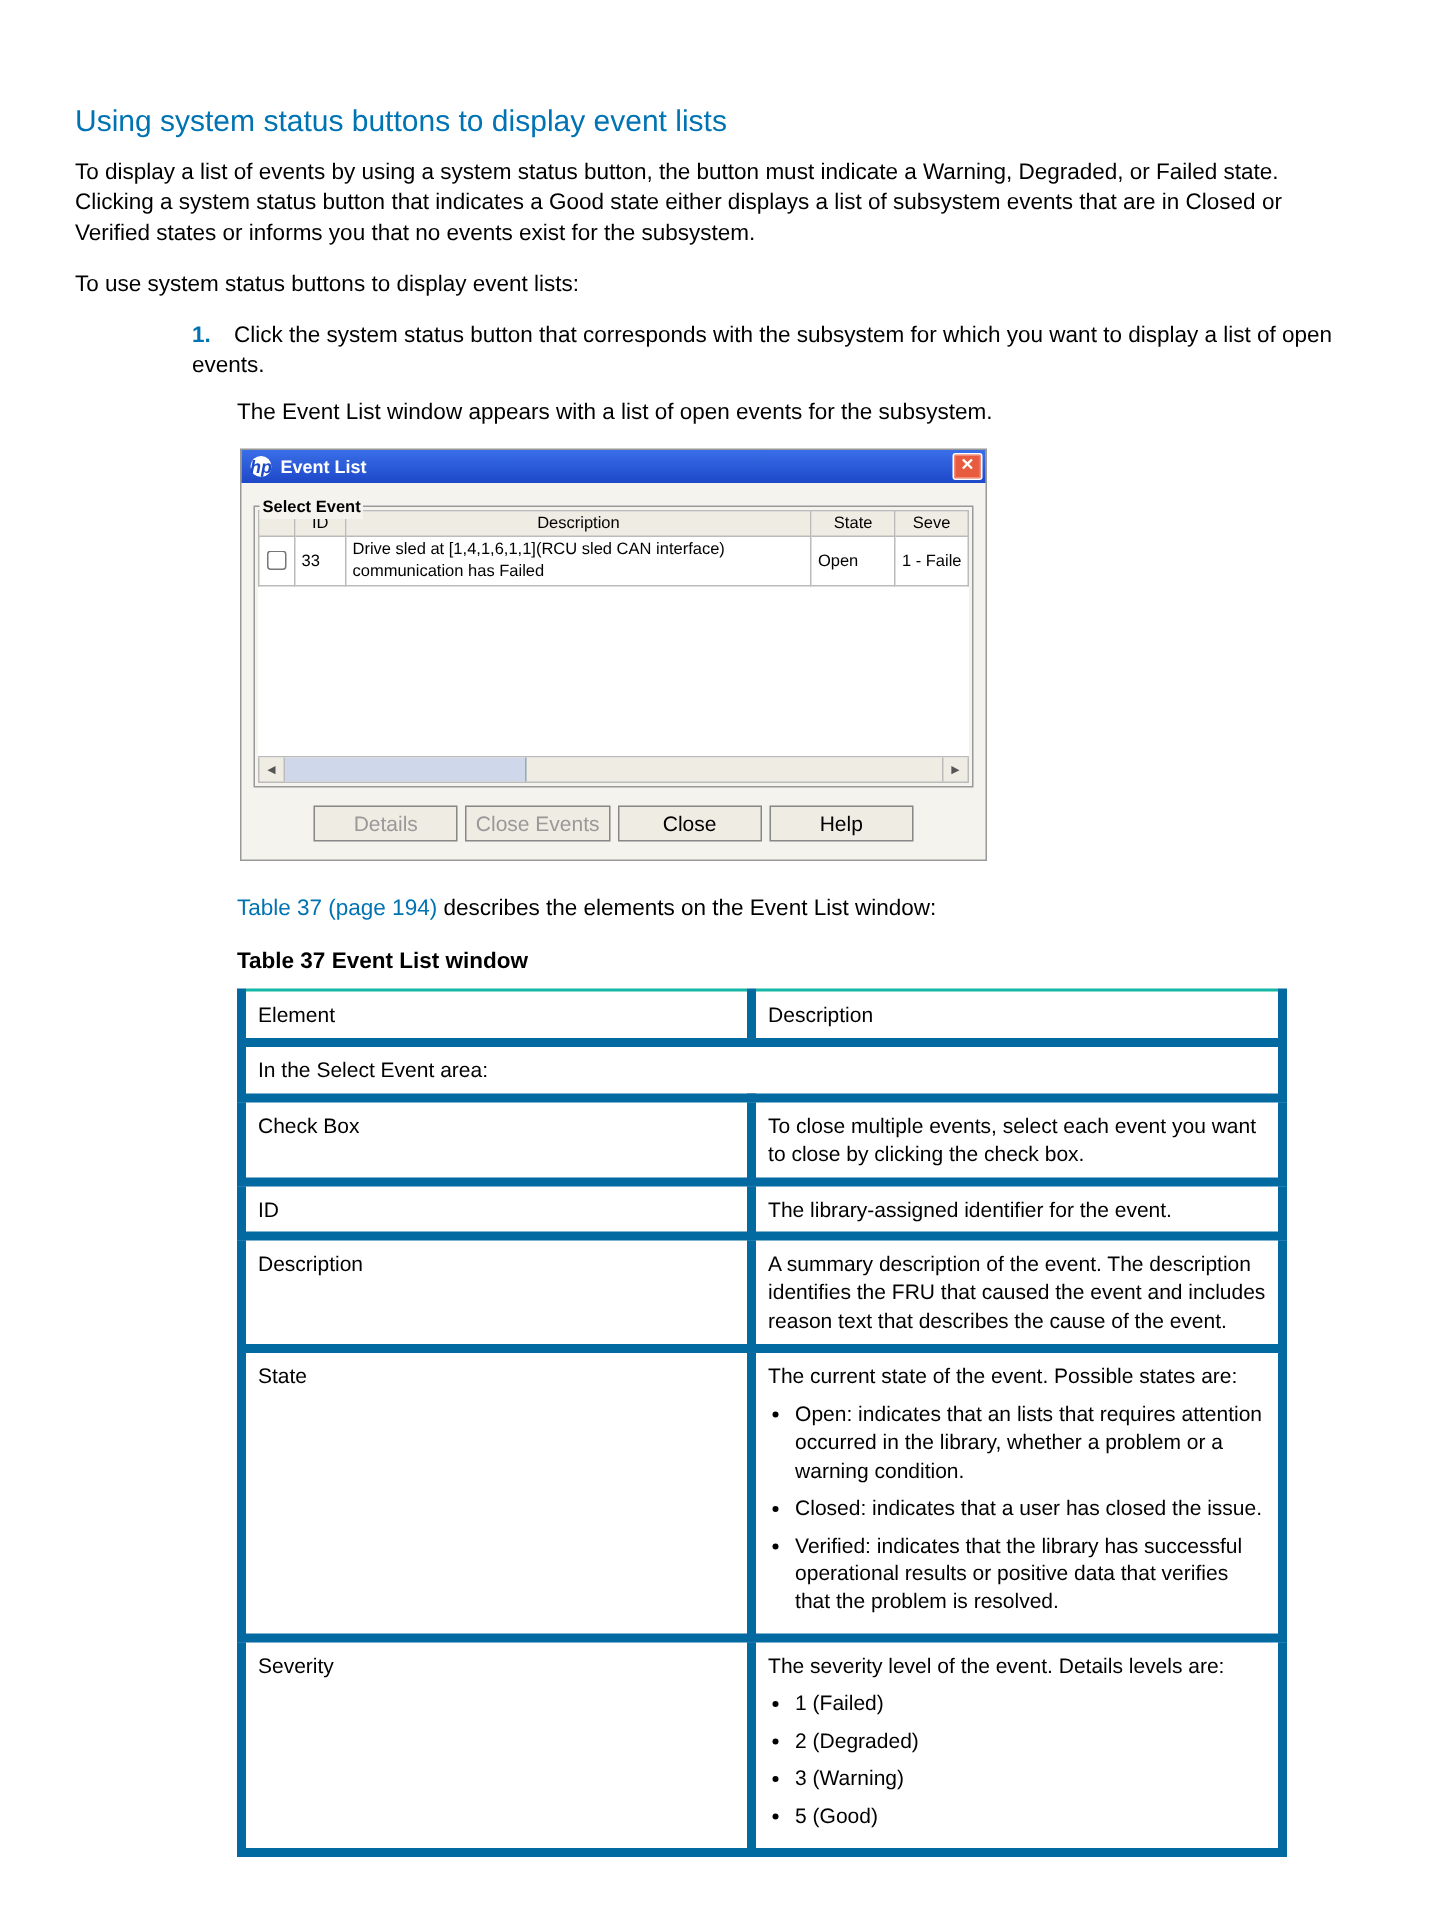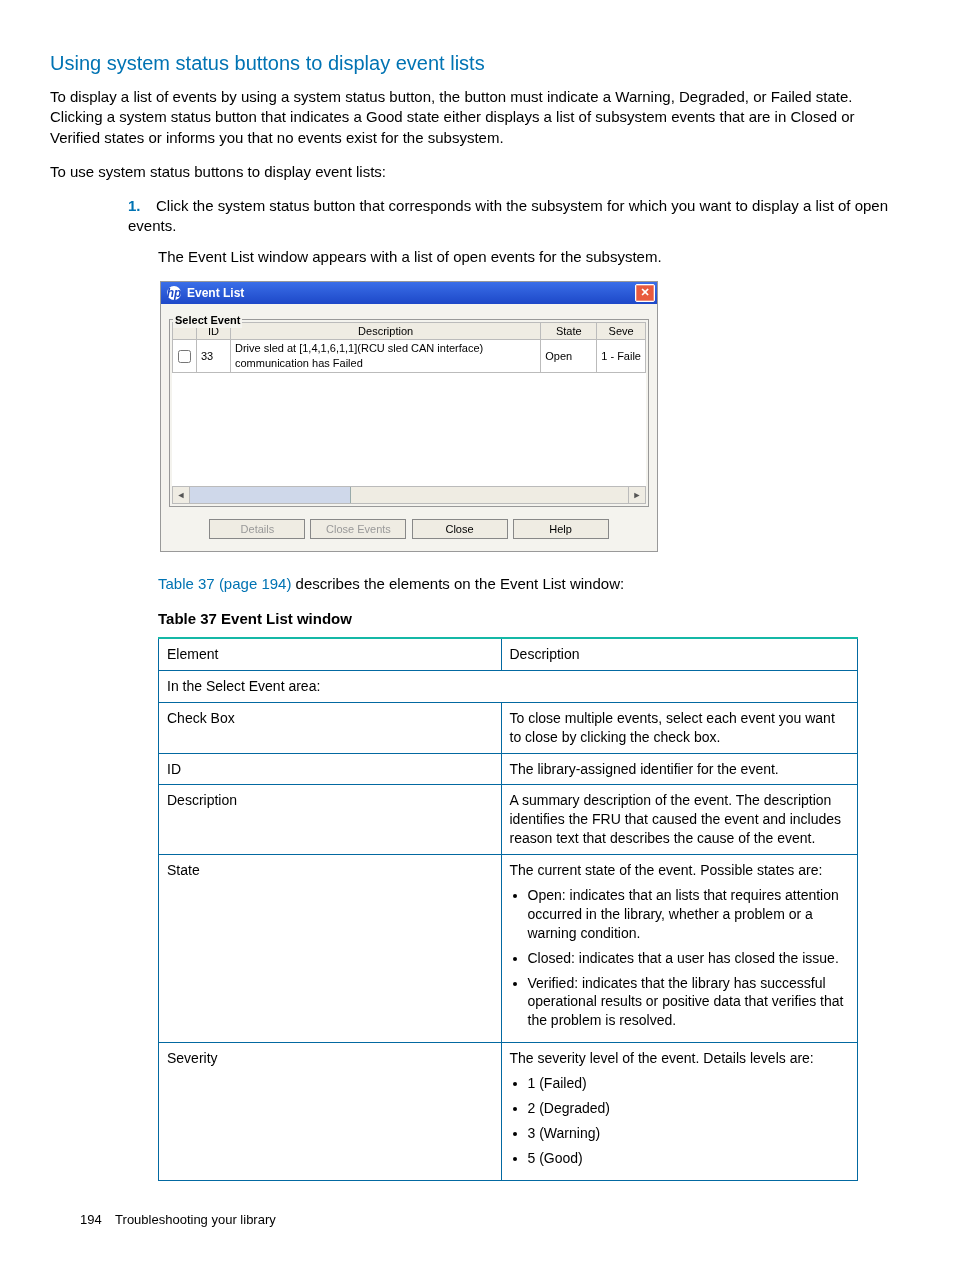--- a/index.html
+++ b/index.html
@@ -11,20 +11,21 @@
     line-height: 1.35;
     width: 954px;
     box-sizing: border-box;
   }
   .section-heading {
     color: #0073b3;
     font-size: 20px;
     font-weight: normal;
     margin-bottom: 10px;
     font-stretch: semi-condensed;
+    margin-top: 18px;
   }
   .body-indent {
     margin-left: 78px;
   }
   .para {
     margin: 6px 0 14px 0;
   }
   b { font-weight: normal; }
   .ol-num {
     color: #0073b3;
@@ -45,21 +46,21 @@
     font-size: 15px;
     margin-top: 14px;
     margin-bottom: 8px;
   }
   table.doc-table {
     border-collapse: collapse;
     width: 700px;
     font-size: 14px;
   }
   table.doc-table th, table.doc-table td {
-    border: 1px solid #0369a1;
+    border: 6px solid #0369a1;
     padding: 6px 8px;
     vertical-align: top;
     text-align: left;
     font-weight: normal;
   }
   table.doc-table th.top {
     border-top: 2px solid #14b8a6;
   }
   table.doc-table ul {
     margin: 6px 0 2px 0;
@@ -137,21 +138,21 @@
     width:16px; border-right:1px solid #bbb; display:flex; align-items:center; justify-content:center;
     color:#555; font-size:9px;
   }
   .hscroll .arrow.right { border-left:1px solid #bbb; border-right:none;}
   .hscroll .track { flex:1; position:relative;}
   .hscroll .thumb { position:absolute; left:0; width:160px; height:100%; background:#cfd8ea; border-right:1px solid #9aa;}
   .btnrow { text-align:center; margin-top:12px;}
   .wbtn {
     display:inline-block; min-width:82px; padding:2px 6px;
     border:1px solid #888; background:#efece3;
-    font-size:11px; text-align:center; margin:0 1px;
+    font-size:14px; text-align:center; margin:0 1px;
   }
   .wbtn.disabled { color:#999; }
   input.evchk { margin:0; vertical-align:middle;}
 </style>
 </head>
 <body>
 
 <div class="section-heading">Using system status buttons to display event lists</div>
 
 <p class="para body-indent">

